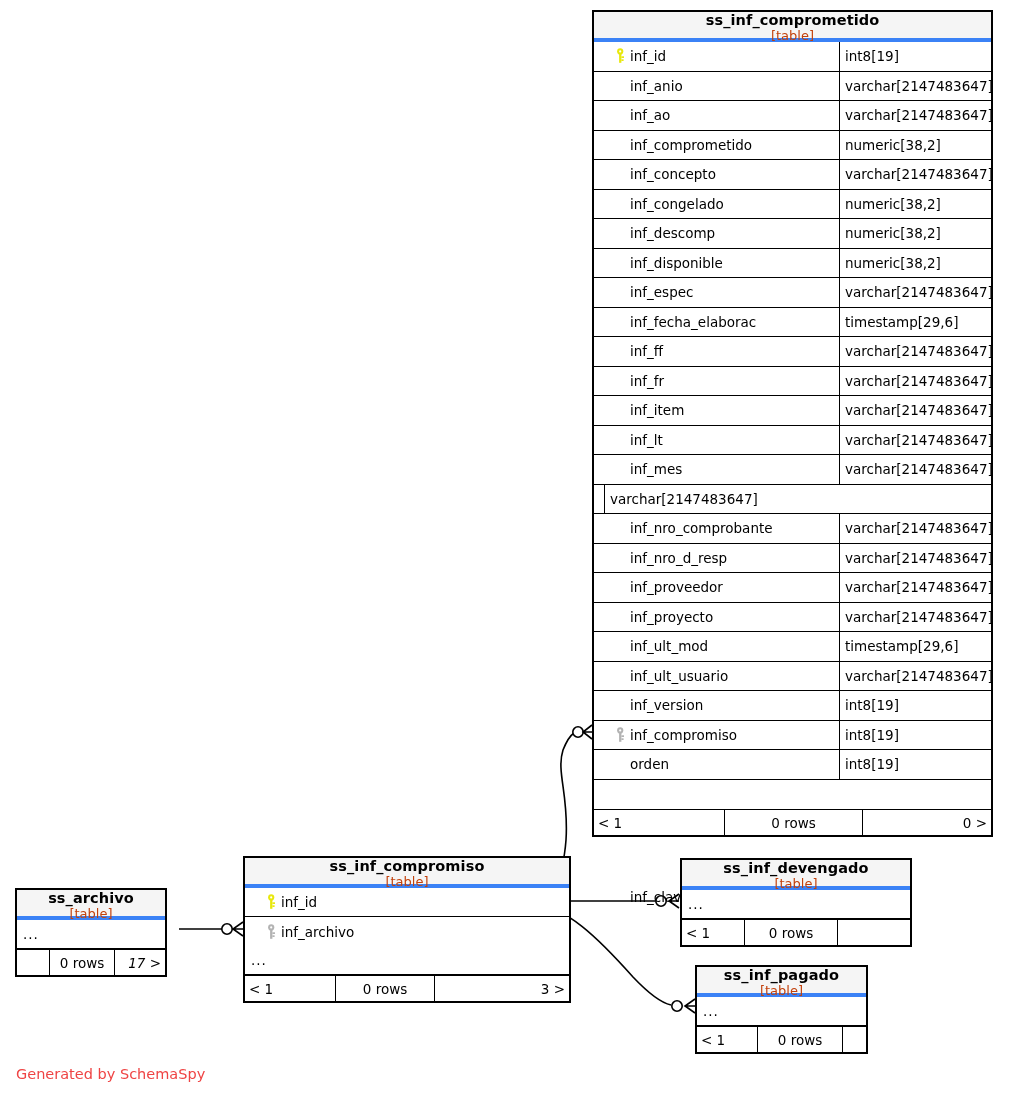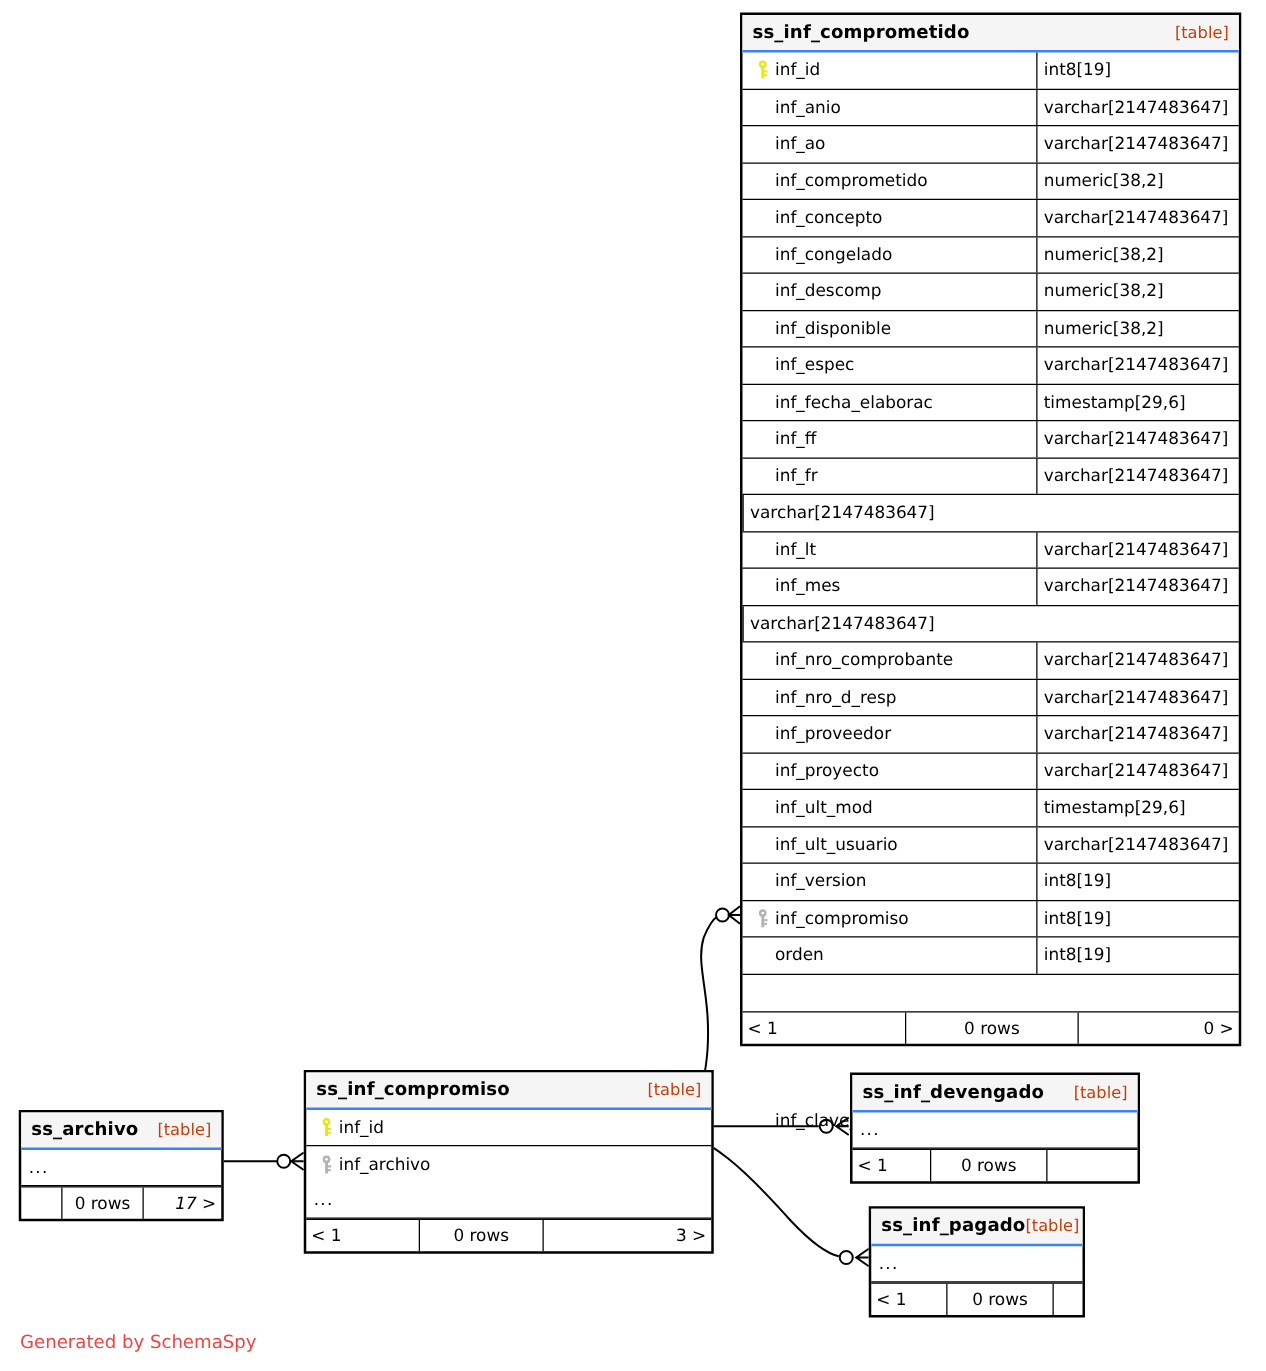--- a/index.html
+++ b/index.html
@@ -58,43 +58,45 @@
     z-index: 2;
     background: #ffffff;
     border: 2px solid #000000;
     box-sizing: border-box;
   }
   .tbl-head {
     display: flex;
     align-items: center;
     justify-content: space-between;
     background: #f5f5f5;
-    border-bottom: 2px solid #3b82f6;
+    border-bottom: 4px solid #3b82f6;
     box-sizing: border-box;
     padding: 0 8px;
     height: 30px;
+    flex-direction: column;
   }
   .tbl-name {
     font-weight: bold;
     font-size: 14.5px;
     letter-spacing: 0.1px;
     white-space: nowrap;
   }
   .tbl-tag {
     font-size: 13px;
     color: #c2410c;
     white-space: nowrap;
   }
 
   .col-row {
     display: flex;
     align-items: stretch;
     border-bottom: 1.4px solid #000000;
     height: 29.5px;
     box-sizing: border-box;
+    padding-left: 10px;
   }
   .col-row:last-child { border-bottom: none; flex-direction: column; }
 
   .col-name {
     display: flex;
     align-items: center;
     flex: 0 0 auto;
     box-sizing: border-box;
     padding-left: 6px;
     font-size: 13.5px;
@@ -150,21 +152,21 @@
   }
   .foot-left   { justify-content: flex-start; padding-left: 4px; }
   .foot-mid    { justify-content: center; border-left: 1.4px solid #000000; border-right: 1.4px solid #000000; }
   .foot-right  { justify-content: flex-end; padding-right: 4px; }
 
   
   #tbl-comprometido { left: 592px; top: 10px;  width: 401px; }
   #tbl-comprometido .col-name { flex: 0 0 235px; width: 235px; }
 
   #tbl-compromiso   { left: 243px; top: 856px; width: 328px; }
-  #tbl-archivo      { left: 15px;  top: 888px; width: 164px; }
+  #tbl-archivo      { left: 15px;  top: 888px; width: 152px; }
   #tbl-devengado    { left: 680px; top: 858px; width: 232px; }
   #tbl-pagado       { left: 695px; top: 965px; width: 173px; }
 
   #tbl-compromiso .col-name { flex: 1 1 auto; width: auto; }
   #tbl-compromiso .col-row  { height: 29px; }
 
   
   #tbl-comprometido .foot-left  { width: 130px; }
   #tbl-comprometido .foot-mid   { width: 139px; }
   #tbl-comprometido .foot-right { flex: 1 1 auto; }
@@ -320,20 +322,24 @@
           <div class="col-type">varchar[2147483647]</div>
         </div>
         <div class="col-row">
           <div class="col-name">
             <span class="keyslot"></span>
             <span>inf_fr</span>
           </div>
           <div class="col-type">varchar[2147483647]</div>
         </div>
         <div class="col-row">
+          <div class="col-name">
+            <span class="keyslot"></span>
+            <span>inf_item</span>
+          </div>
           <div class="col-type">varchar[2147483647]</div>
         </div>
         <div class="col-row">
           <div class="col-name">
             <span class="keyslot"></span>
             <span>inf_lt</span>
           </div>
           <div class="col-type">varchar[2147483647]</div>
         </div>
         <div class="col-row">

